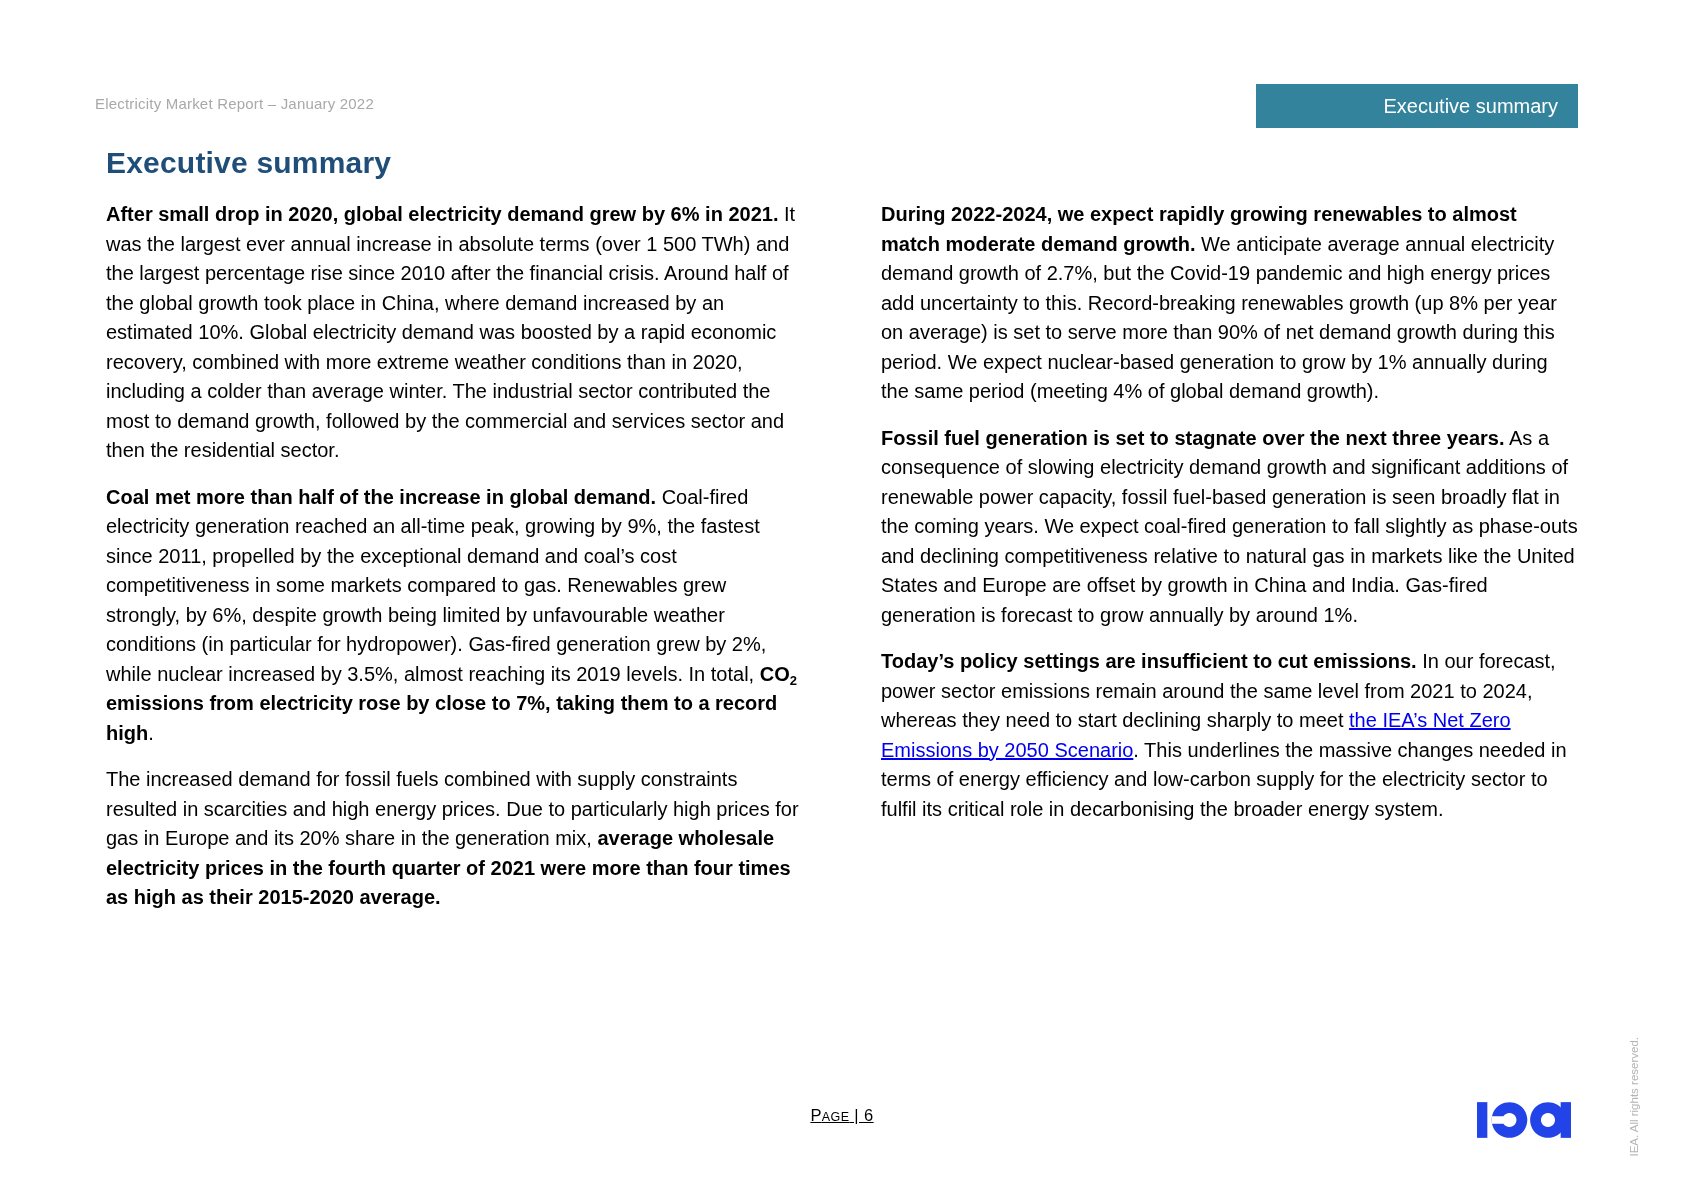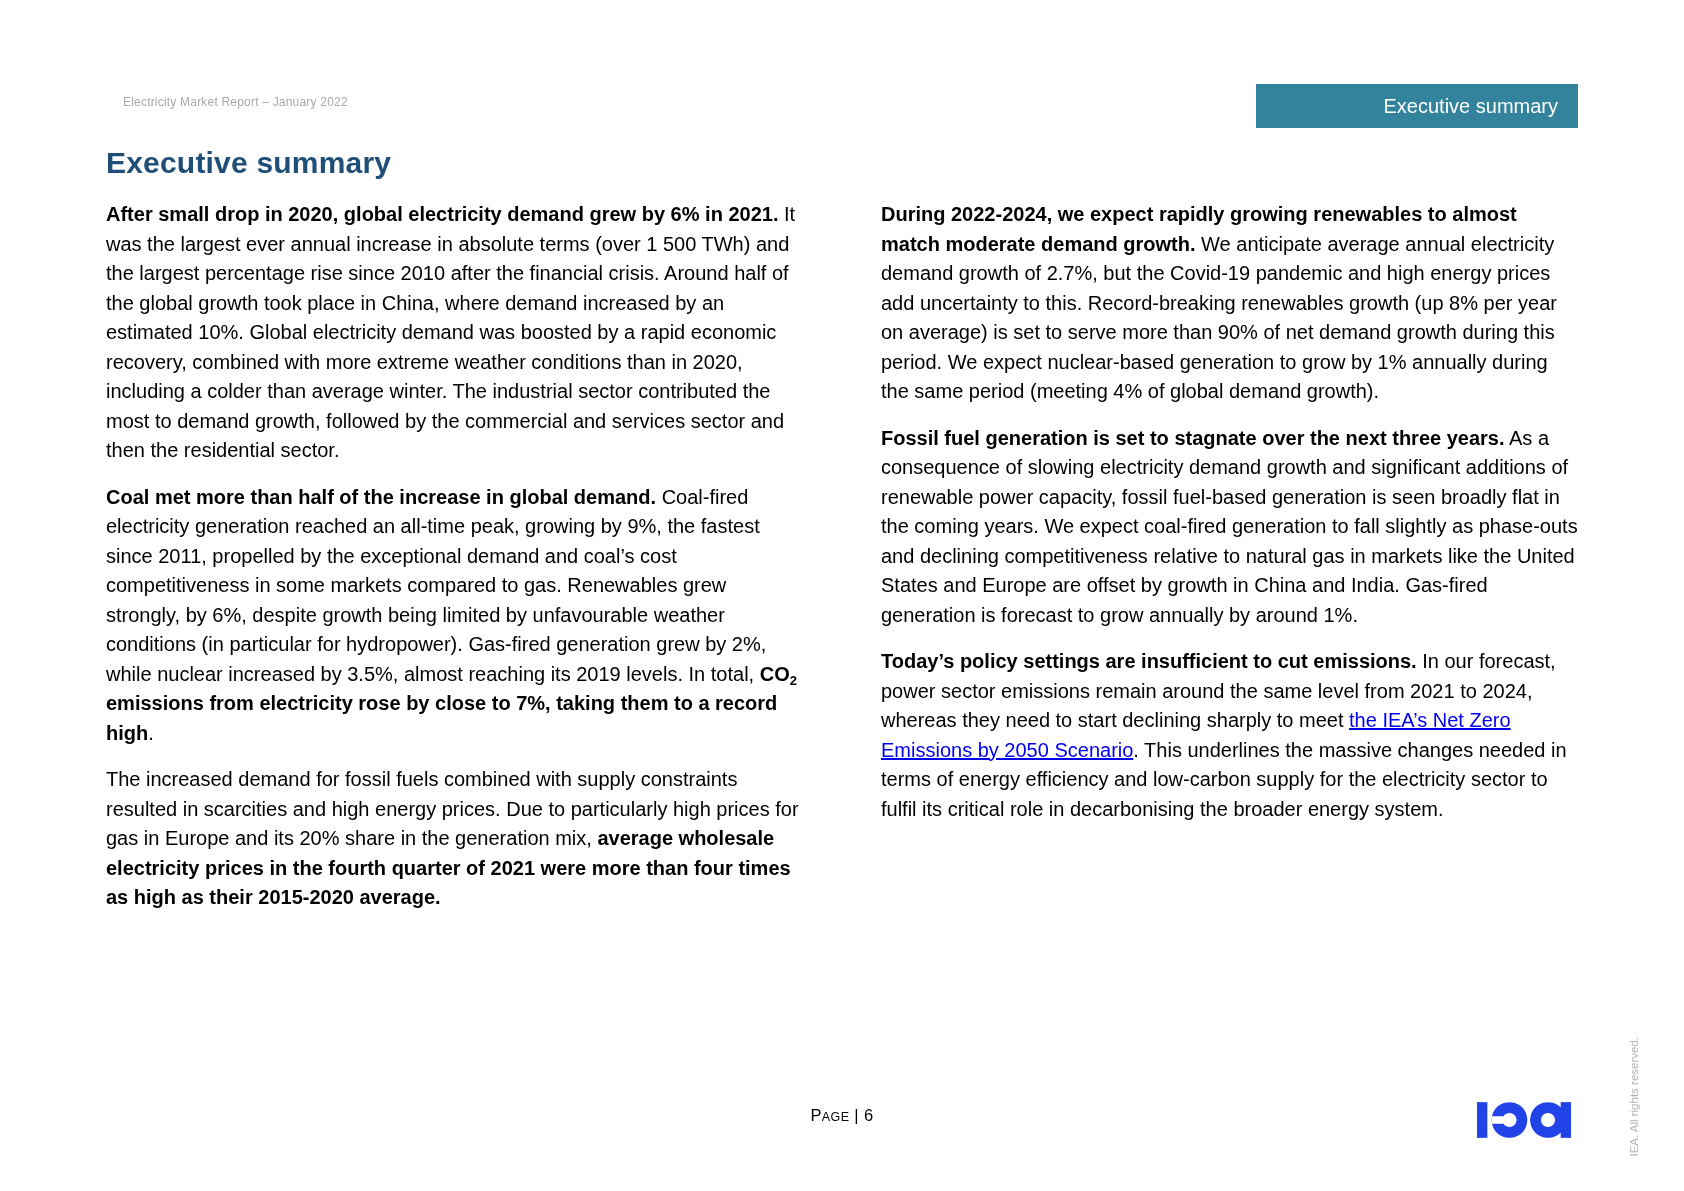--- a/index.html
+++ b/index.html
@@ -10,22 +10,22 @@
     --header-gray:#A9A9A9;
     --rights-gray:#B4B4B4;
     --text-black:#000000;
   }
   html,body{margin:0;padding:0;}
   body{
     width:1684px;height:1191px;position:relative;background:#ffffff;
     font-family:"Liberation Sans", sans-serif;overflow:hidden;
   }
   .running-header{
-    position:absolute;left:123px;top:95px;
-    font-size:12px;color:var(--header-gray);letter-spacing:0.2px;
+    position:absolute;left:95px;top:95px;
+    font-size:15px;color:var(--header-gray);letter-spacing:0.2px;
   }
   .section-tab{
     position:absolute;left:1256px;top:84px;width:322px;height:44px;
     background:var(--accent-teal);color:#ffffff;font-size:20px;line-height:44px;
     text-align:right;box-sizing:border-box;padding-right:20px;
   }
   .page-title{
     position:absolute;left:106px;top:146px;margin:0;
     font-size:30px;font-weight:bold;color:var(--title-blue);letter-spacing:0.2px;
   }
@@ -33,21 +33,21 @@
     position:absolute;left:106px;top:200px;width:1472px;
     display:flex;gap:78px;
   }
   .col{width:697px;font-size:20px;line-height:29.5px;color:var(--text-black);}
   .col p{margin:0 0 17px 0;}
   .col strong{font-weight:bold;text-align:center;}
   .col sub{font-size:13px;line-height:0;vertical-align:-4px;font-weight:bold;}
   a.doc-link{color:var(--link-blue);text-decoration:underline;cursor:pointer;}
   .page-footer{
     position:absolute;left:106px;right:106px;top:1106px;text-align:center;
-    font-size:16.5px;color:var(--text-black);letter-spacing:0.4px;
+    font-size:16.5px;color:var(--text-black);letter-spacing:0.4px;text-decoration:underline;
   }
   .page-footer .smallcaps{font-size:12.5px;}
   .iea-logo{position:absolute;left:1477px;top:1100px;width:94px;height:40px;}
   .rights-note{
     position:absolute;right:44px;bottom:34px;
     writing-mode:vertical-rl;transform:rotate(180deg);
     font-size:11.5px;color:var(--rights-gray);white-space:nowrap;
   }
 </style>
 </head>

